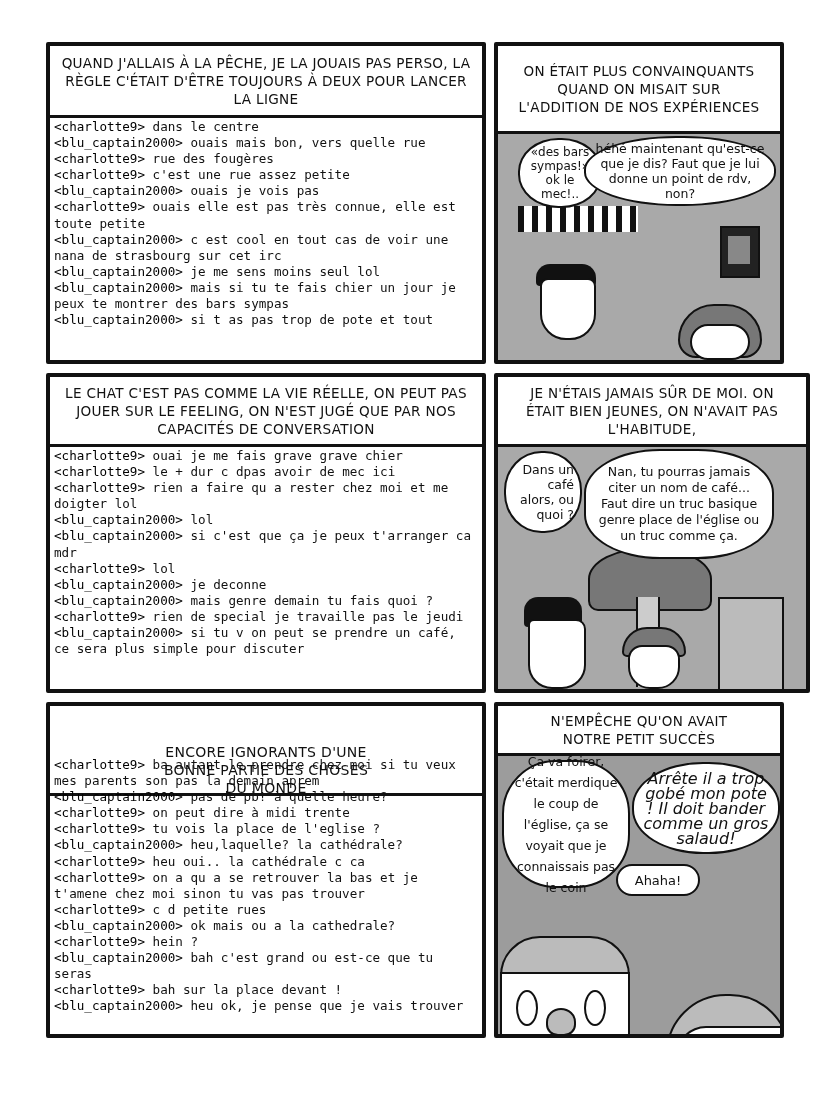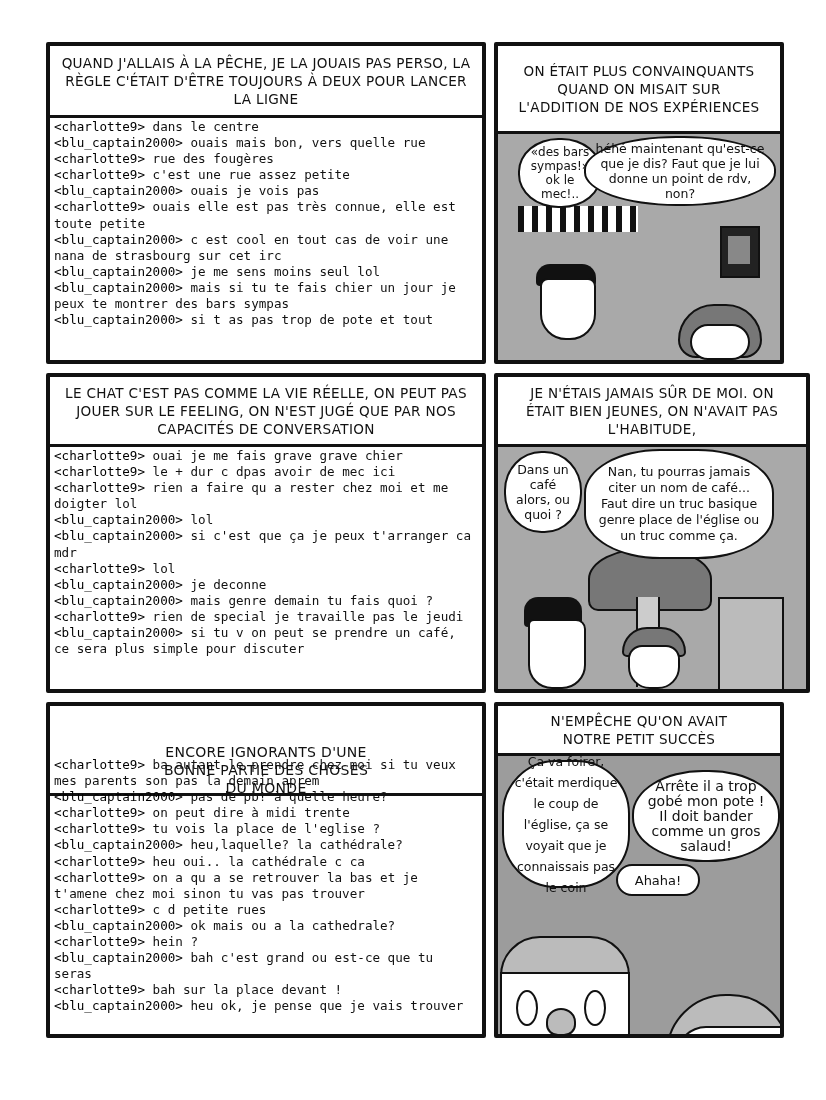--- a/index.html
+++ b/index.html
@@ -63,21 +63,21 @@
     <div class="figure" style="left:26px; top:150px; width:60px; height:90px;">
       <div style="position:absolute; left:0; top:0; width:58px; height:30px; background:#111; border-radius:14px 14px 4px 4px;"></div>
       <div style="position:absolute; left:4px; top:22px; width:54px; height:66px; background:#fff; border:2px solid #111; border-radius:6px 10px 24px 24px;"></div>
     </div>
 
     <div class="figure" style="left:124px; top:180px; width:60px; height:80px;">
       <div style="position:absolute; left:0; top:0; width:60px; height:26px; background:#777; border:2px solid #111; border-radius:30px 30px 6px 6px;"></div>
       <div style="position:absolute; left:6px; top:18px; width:48px; height:40px; background:#fff; border:2px solid #111; border-radius:14px 14px 22px 22px;"></div>
     </div>
 
-    <div class="bubble" style="left:6px; top:4px; width:78px; height:82px; font-size:12.5px; line-height:15px; padding:4px 6px;">Dans un café alors, ou quoi ?</div>
+    <div class="bubble" style="left:6px; top:4px; width:78px; height:82px; font-size:12.5px; line-height:15px; padding:4px 6px;text-align:right;">Dans un café alors, ou quoi ?</div>
     <div class="bubble" style="left:86px; top:2px; width:190px; height:110px; font-size:12.5px; line-height:16px; border-radius:40%;">Nan, tu pourras jamais citer un nom de café... Faut dire un truc basique genre place de l'église ou un truc comme ça.</div>
   </div>
 </div>
 
 <div class="panel" style="left:46px; top:702px; width:440px; height:336px;">
   <div class="caption" style="height:50px; font-size:14px; padding:0 112px;margin-top:40px;">ENCORE IGNORANTS D'UNE BONNE PARTIE DES CHOSES DU MONDE</div>
   <div class="chat" style="top:50px;"><span class="line"><span class="nick">&lt;charlotte9&gt;</span><span> ba autant le prendre chez moi si tu veux mes parents son pas la demain aprem</span></span><span class="line"><span class="nick">&lt;blu_captain2000&gt;</span><span> pas de pb! à quelle heure?</span></span><span class="line"><span class="nick">&lt;charlotte9&gt;</span><span> on peut dire à midi trente</span></span><span class="line"><span class="nick">&lt;charlotte9&gt;</span><span> tu vois la place de l'eglise ?</span></span><span class="line"><span class="nick">&lt;blu_captain2000&gt;</span><span> heu,laquelle? la cathédrale?</span></span><span class="line"><span class="nick">&lt;charlotte9&gt;</span><span> heu oui.. la cathédrale c ca</span></span><span class="line"><span class="nick">&lt;charlotte9&gt;</span><span> on a qu a se retrouver la bas et je t'amene chez moi sinon tu vas pas trouver</span></span><span class="line"><span class="nick">&lt;charlotte9&gt;</span><span> c d petite rues</span></span><span class="line"><span class="nick">&lt;blu_captain2000&gt;</span><span> ok mais ou a la cathedrale?</span></span><span class="line"><span class="nick">&lt;charlotte9&gt;</span><span> hein ?</span></span><span class="line"><span class="nick">&lt;blu_captain2000&gt;</span><span> bah c'est grand ou est-ce que tu seras</span></span><span class="line"><span class="nick">&lt;charlotte9&gt;</span><span> bah sur la place devant !</span></span><span class="line"><span class="nick">&lt;blu_captain2000&gt;</span><span> heu ok, je pense que je vais trouver</span></span></div>
 </div>
 
 <div class="panel" style="left:494px; top:702px; width:290px; height:336px;">
@@ -91,16 +91,16 @@
       <div style="position:absolute; left:84px; top:54px; width:18px; height:32px; border:2px solid #111; border-radius:50%; background:#fff;"></div>
       <div style="position:absolute; left:46px; top:72px; width:26px; height:24px; border:2px solid #111; border-radius:50% 50% 40% 40%; background:#bbb;"></div>
     </div>
 
     <div class="figure" style="left:168px; top:238px; width:120px; height:60px;">
       <div style="position:absolute; left:0; top:0; width:120px; height:60px; background:#bbb; border:2px solid #111; border-radius:60px 60px 0 0;"></div>
       <div style="position:absolute; left:10px; top:32px; width:110px; height:30px; background:#fff; border:2px solid #111; border-bottom:none; border-radius:30px 0 0 0;"></div>
     </div>
 
     <div class="bubble" style="left:4px; top:4px; width:128px; height:128px; font-size:12.5px; line-height:21px; border-radius:42%;">Ça va foirer, c'était merdique le coup de l'église, ça se voyait que je connaissais pas le coin</div>
-    <div class="bubble" style="left:134px; top:14px; width:148px; height:92px; font-size:14px; line-height:15px;">Arrête il a trop gobé mon pote ! Il doit bander comme un gros salaud!</div>
+    <div class="bubble" style="left:134px; top:6px; width:148px; height:92px; font-size:16px; line-height:15px;font-style:italic;">Arrête il a trop gobé mon pote ! Il doit bander comme un gros salaud!</div>
     <div class="bubble" style="left:118px; top:108px; width:84px; height:32px; font-size:13px; border-radius:16px;">Ahaha!</div>
   </div>
 </div>
 
 </body></html>

